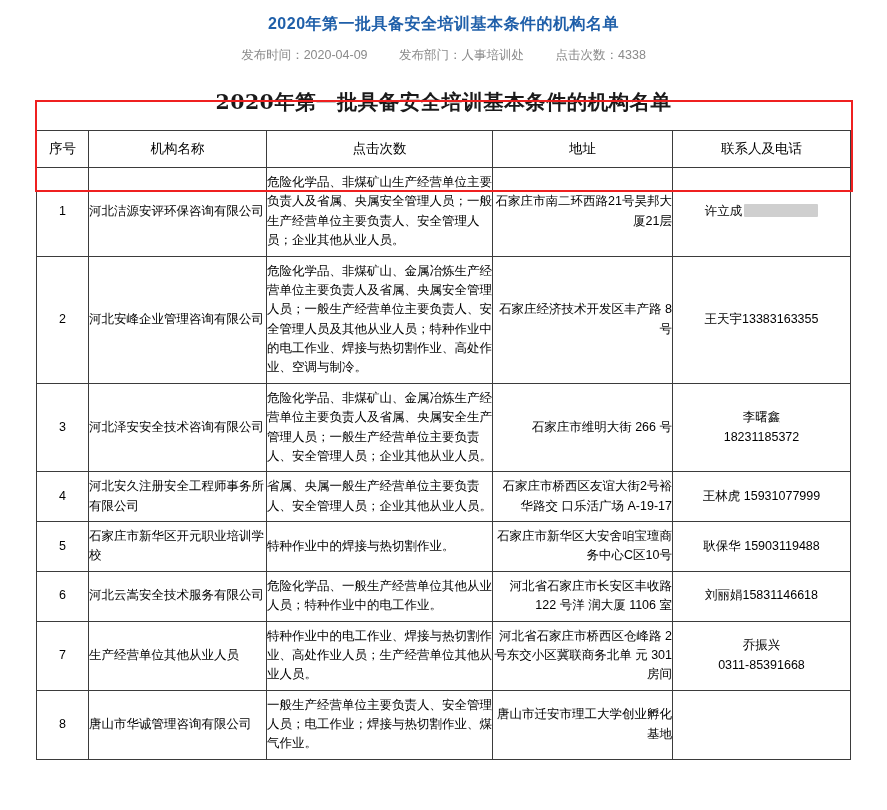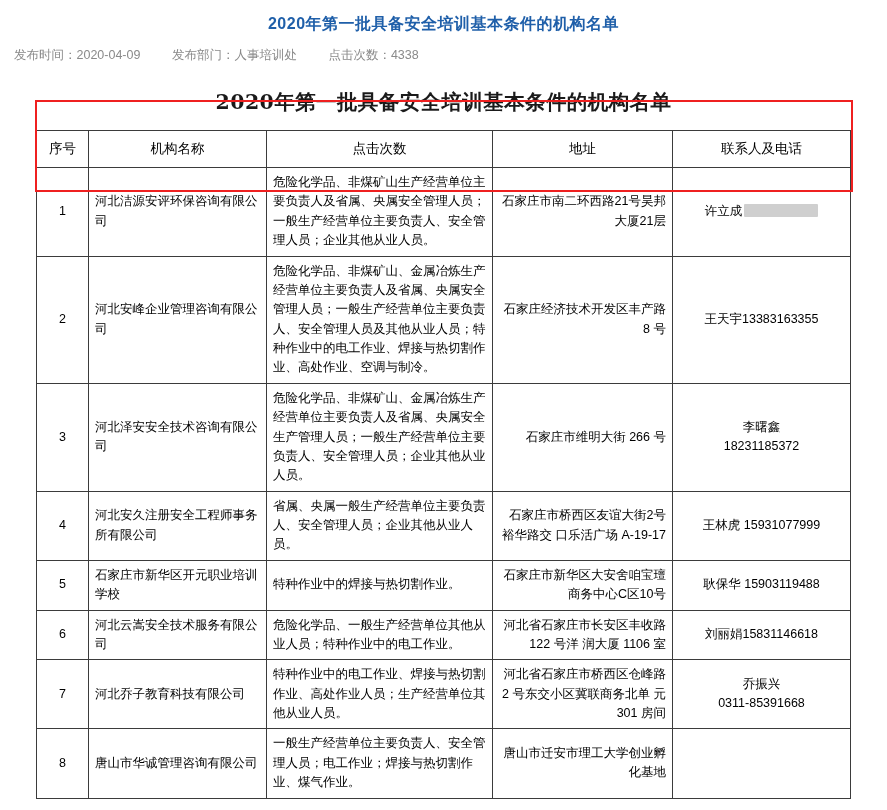--- a/index.html
+++ b/index.html
@@ -28,21 +28,21 @@
   .doc-header .title-link {
     font-size: 16px;
     font-weight: bold;
     color: #1f5fa9;
     letter-spacing: 0.5px;
     text-decoration: none;
     cursor: pointer;
   }
   .meta-row {
     margin-top: 12px;
-    text-align: left;
+    text-align: center;
     font-size: 12.5px;
     color: #8a8a8a;
   }
   .meta-row .meta-item {
     display: inline-block;
     margin: 0 14px;
     white-space: nowrap;
   }
   .meta-row .meta-label { color: #8a8a8a; }
   .meta-row .meta-value { color: #8a8a8a; }
@@ -68,21 +68,21 @@
   table.org-table {
     margin: 14px auto 0 auto;
     width: 814px;
     border-collapse: collapse;
     table-layout: fixed;
     font-size: 12.5px;
   }
   table.org-table th,
   table.org-table td {
     border: 1px solid #3b3b3b;
-    padding: 5px 6px;
+    padding: 5px 0;
     vertical-align: middle;
     line-height: 1.55;
   }
   table.org-table th {
     text-align: center;
     font-weight: normal;
     font-size: 13.5px;
     height: 26px;
   }
   col.c-idx { width: 52px; }
@@ -197,21 +197,21 @@
         </tr>
         <tr>
           <td class="idx">6</td>
           <td class="name">河北云嵩安全技术服务有限公司</td>
           <td class="scope">危险化学品、一般生产经营单位其他从业人员；特种作业中的电工作业。</td>
           <td class="addr">河北省石家庄市长安区丰收路 122 号洋 润大厦 1106 室</td>
           <td class="contact"><span>刘丽娟15831146618</span></td>
         </tr>
         <tr>
           <td class="idx">7</td>
-          <td class="name">河北乔子教育科技有限公司</td>
+          <td class="name">生产经营单位其他从业人员</td>
           <td class="scope">特种作业中的电工作业、焊接与热切割作业、高处作业人员；生产经营单位其他从业人员。</td>
           <td class="addr">河北省石家庄市桥西区仓峰路 2 号东交小区冀联商务北单 元 301 房间</td>
           <td class="contact"><span>乔振兴</span><br><span>0311-85391668</span></td>
         </tr>
         <tr>
           <td class="idx">8</td>
           <td class="name">唐山市华诚管理咨询有限公司</td>
           <td class="scope">一般生产经营单位主要负责人、安全管理人员；电工作业；焊接与热切割作业、煤气作业。</td>
           <td class="addr">唐山市迁安市理工大学创业孵化基地</td>
           <td class="contact"></td>

